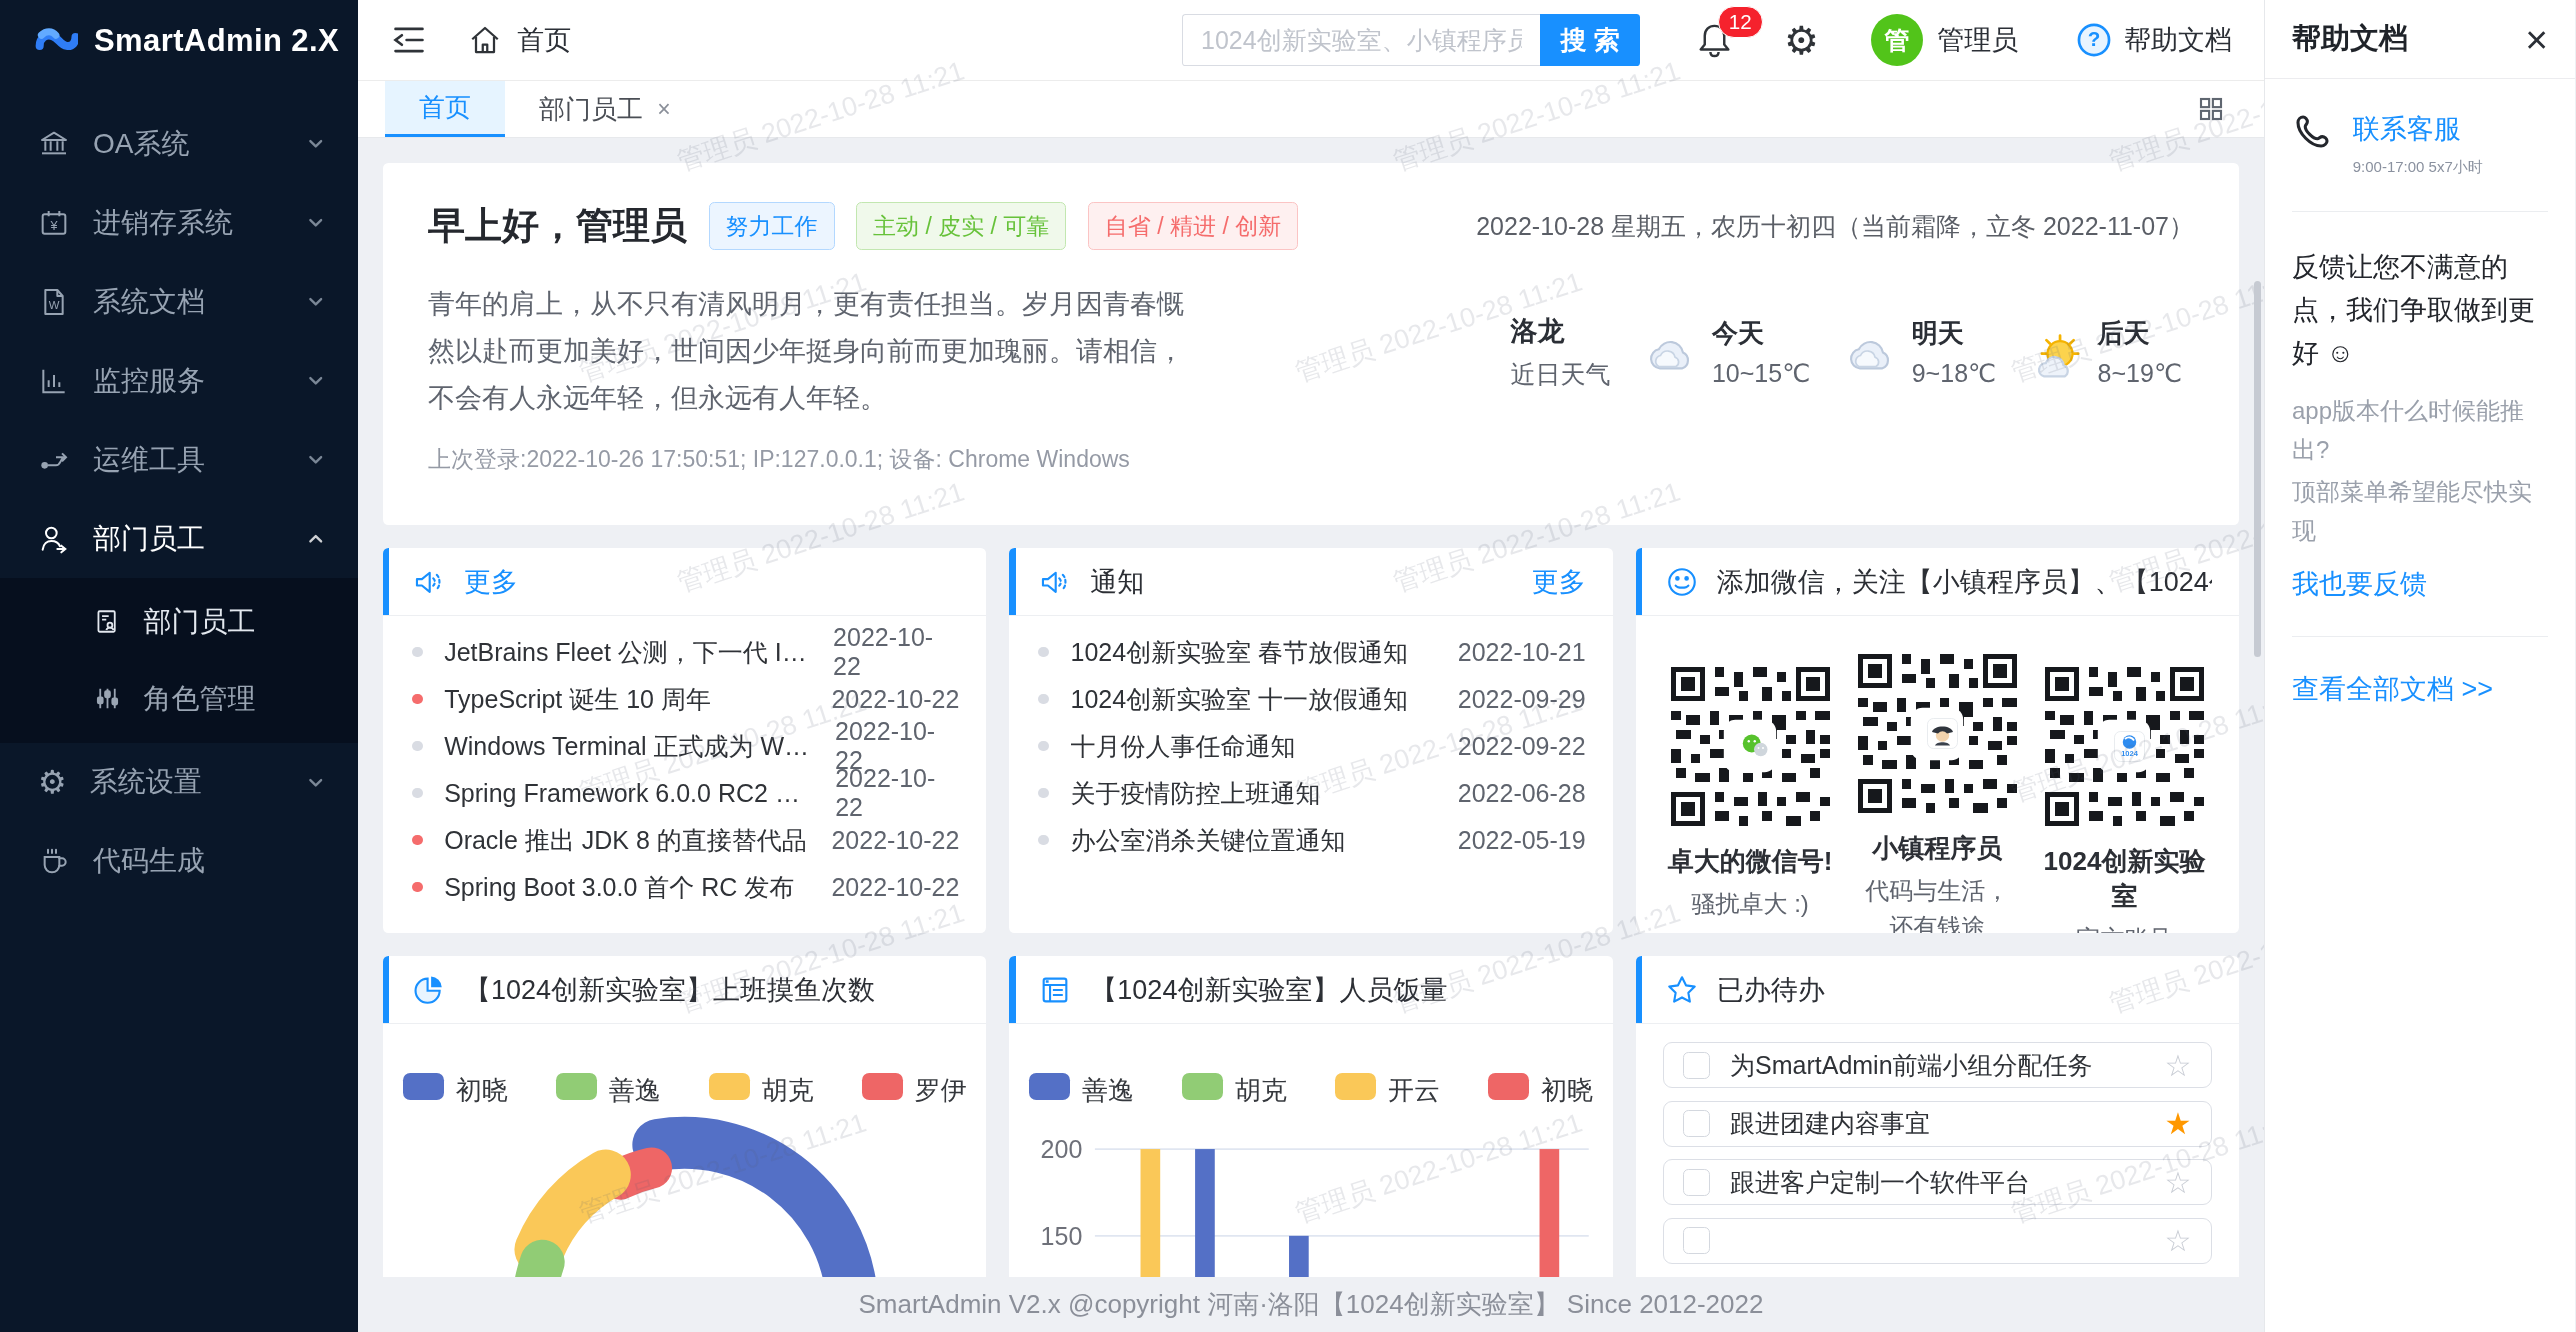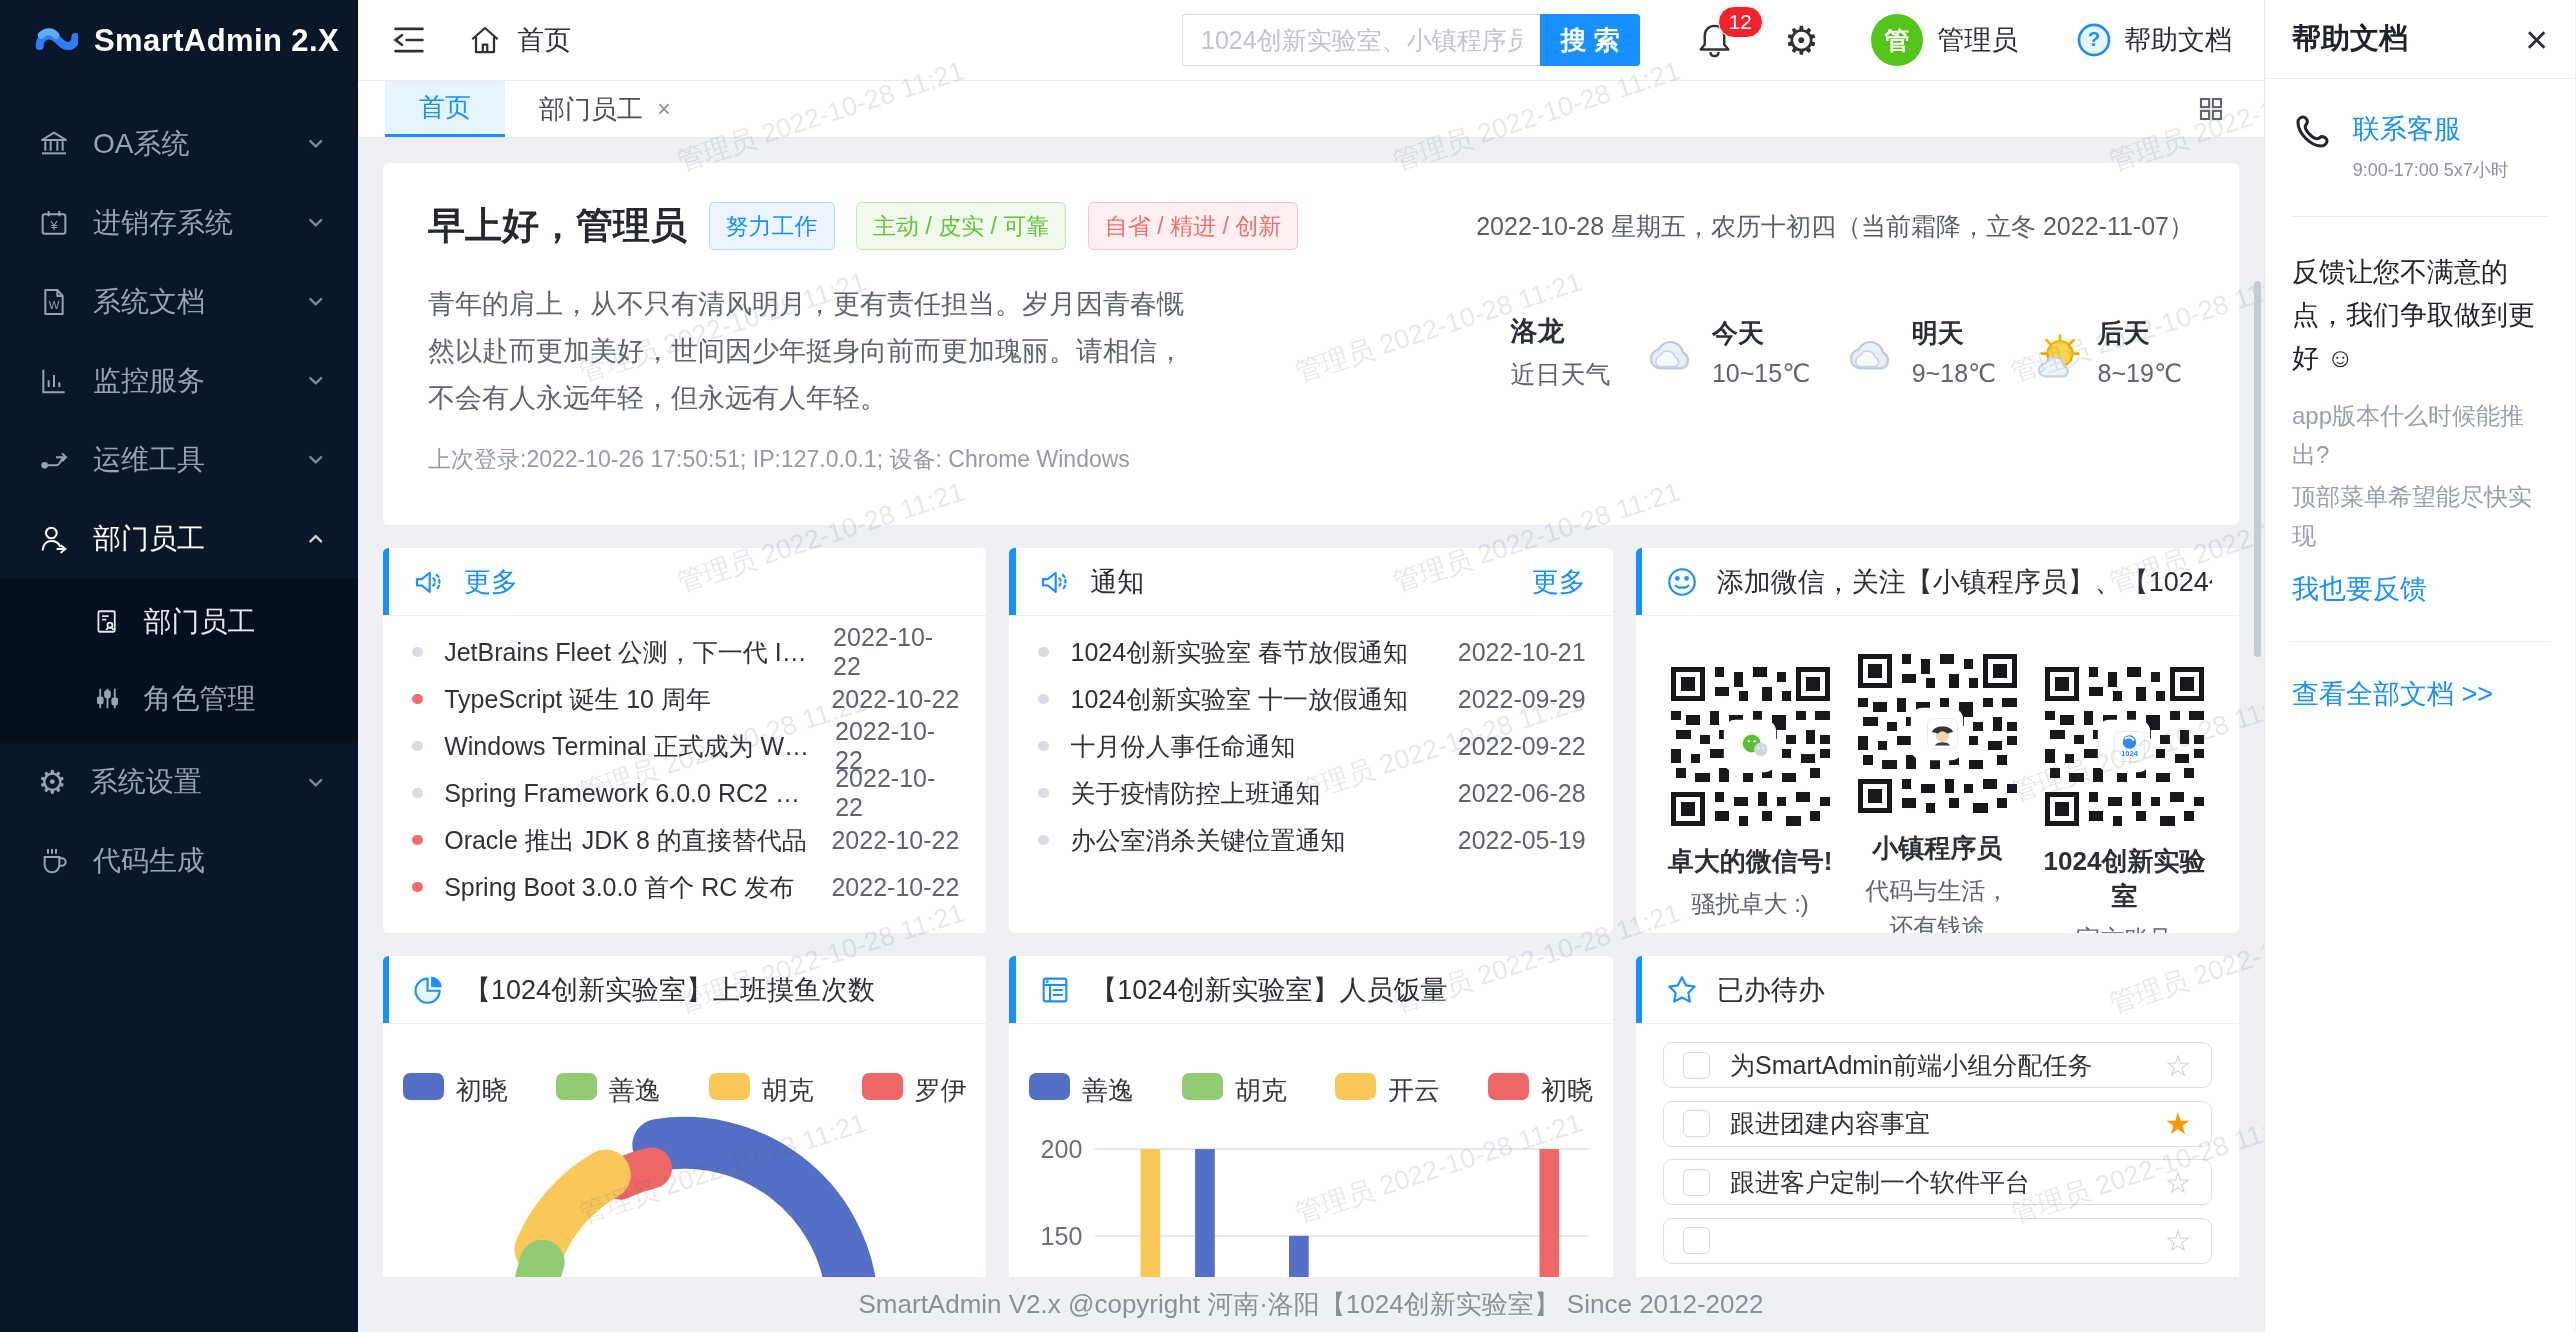--- a/index.html
+++ b/index.html
@@ -115,21 +115,21 @@
   .scroll-thumb { position:absolute; right:2.7px; top:143px; width:7.2px; height:376px; background:#c6cad2; border-radius:3.6px; z-index:45; }
 
   
   .helppanel { width:311px; flex:0 0 311px; background:#fff; border-left:0.9px solid #e6e8eb; display:flex; flex-direction:column; }
   .hp-head { height:79px; border-bottom:0.9px solid #ececef; display:flex; align-items:center; justify-content:space-between; padding:0 27px; }
   .hp-title { font-size:29px; font-weight:bold; color:#1f2329; }
   .hp-close { font-size:39px; color:#2b2f36; cursor:pointer; line-height:1; }
   .hp-body { padding:32px 27px; }
   .hp-contact { display:flex; gap:19.7px; align-items:flex-start; }
   .hp-link { color:#1890ff; font-size:27px; cursor:pointer; }
-  .hp-hours { font-size:18px; color:#8a919f; margin-top:10.7px; }
+  .hp-hours { font-size:15px; color:#8a919f; margin-top:10.7px; }
   .hp-hr { border:none; border-top:0.9px solid #ebedf0; margin:34px 0; }
   .hp-lead { font-size:27px; color:#23262c; line-height:43px; }
   .hp-gray { font-size:24px; color:#9aa0ab; line-height:39px; margin-top:16px; }
   .hp-act { margin-top:16px; }
 </style>
 </head>
 <body>
 
 <svg width="0" height="0" style="position:absolute">
   <defs>

